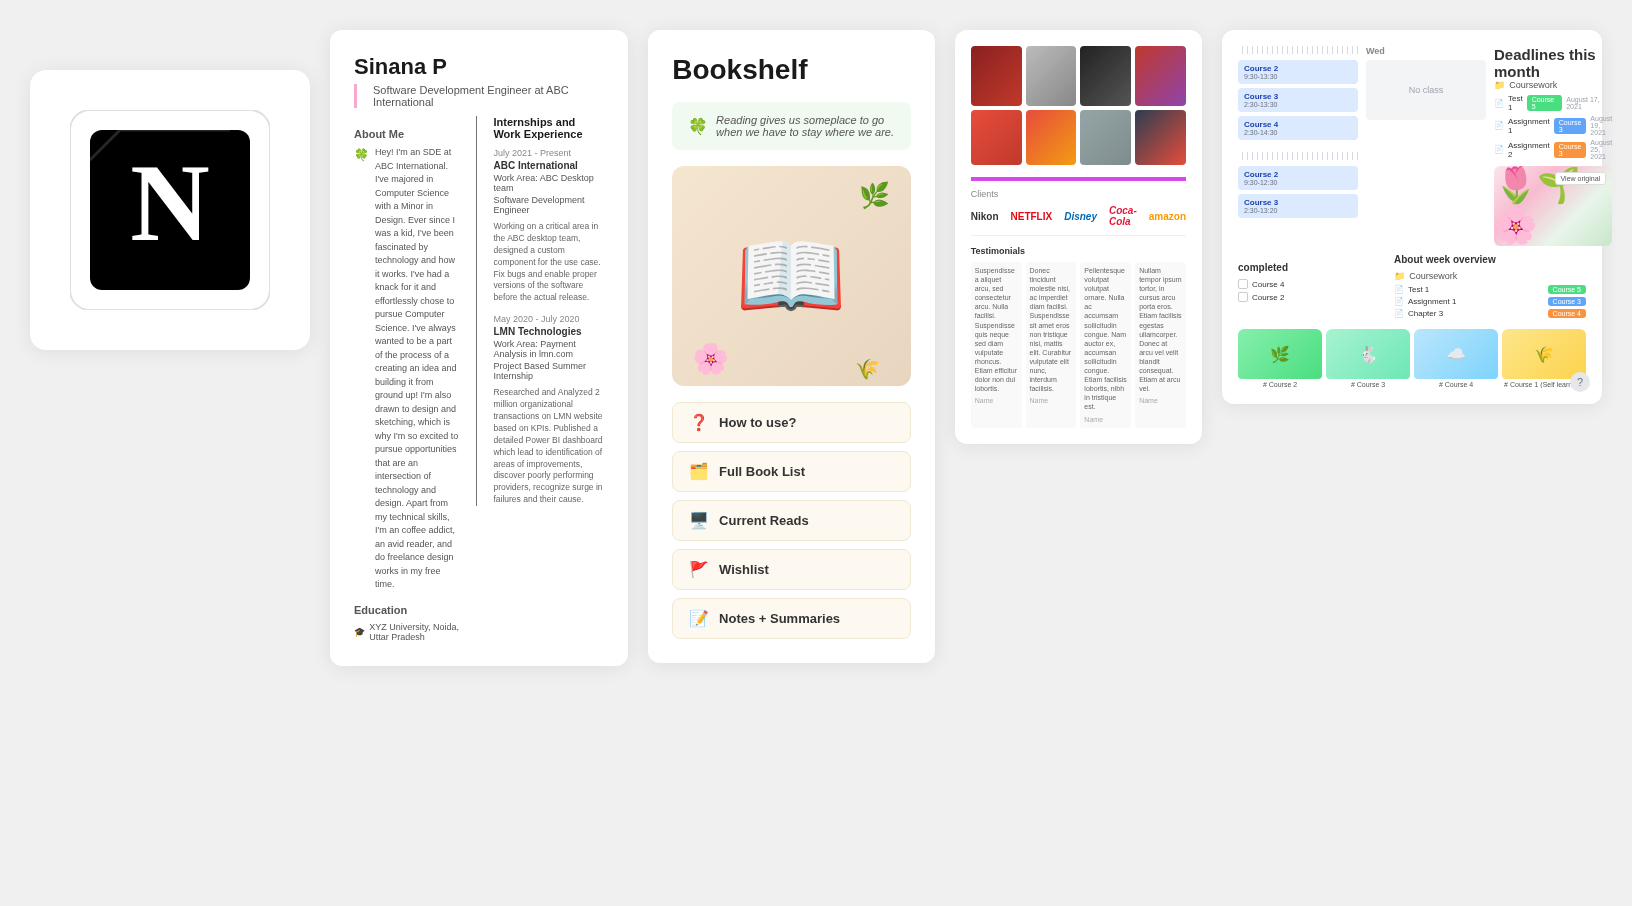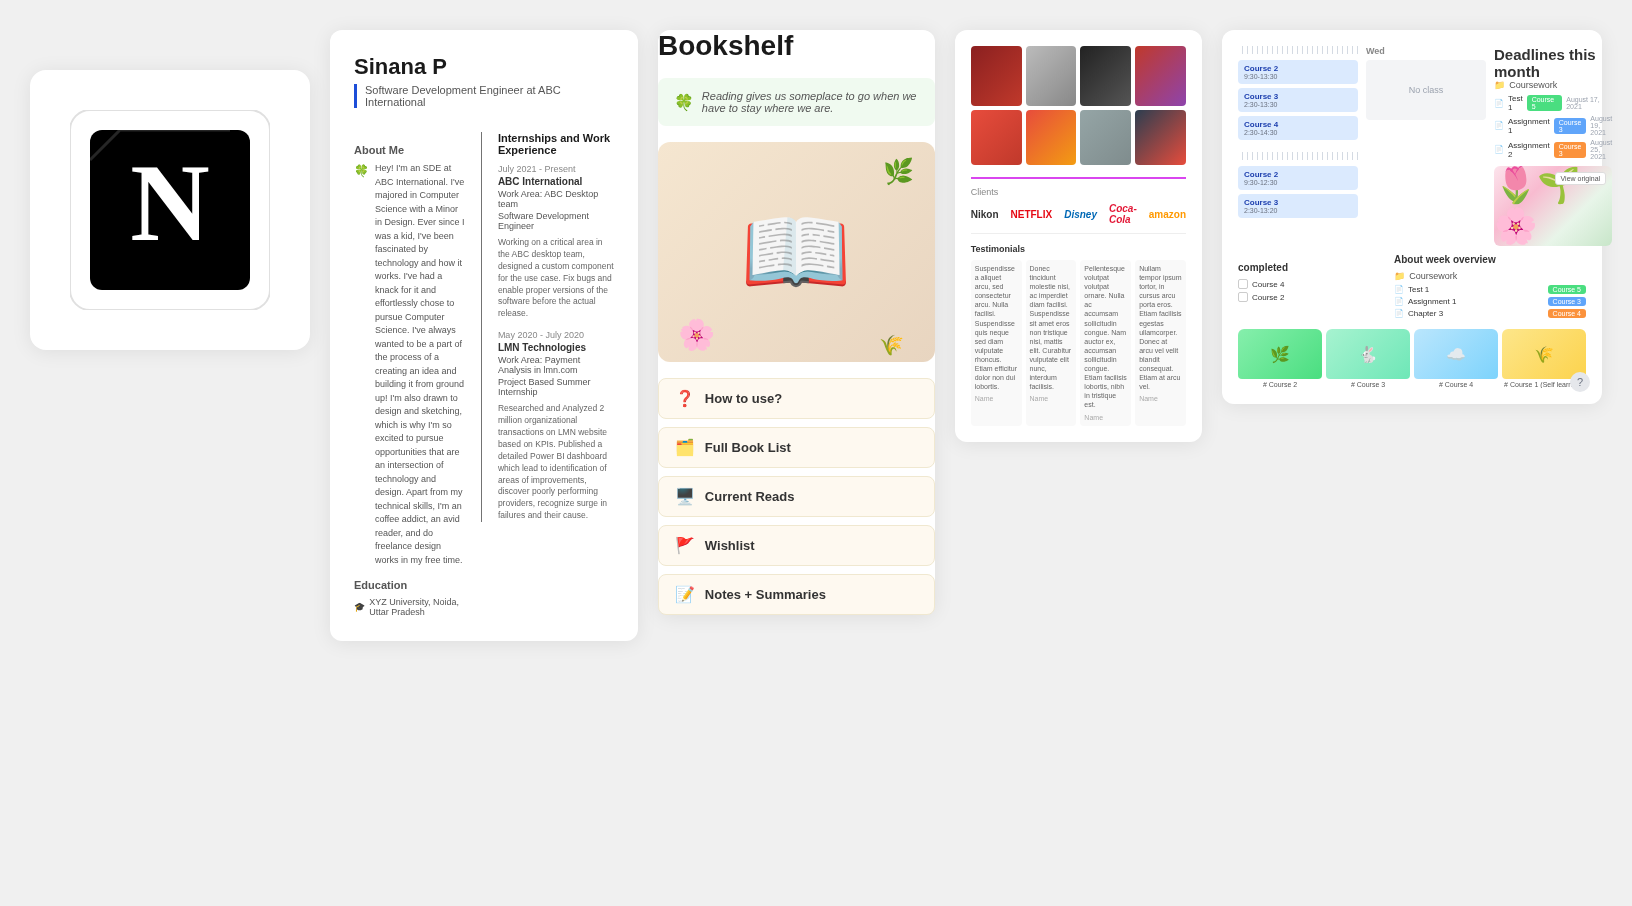--- a/index.html
+++ b/index.html
@@ -61,23 +61,23 @@
     .profile-name {
       font-size: 22px;
       font-weight: 700;
       color: #1a1a1a;
       margin-bottom: 4px;
     }
 
     .profile-title {
       font-size: 11px;
       color: #555;
-      border-left: 3px solid #1d4ed8;
-      padding-left: 8px;
-      margin-bottom: 24px;
+      border-left: 3px solid #f9a8d4;
+      padding-left: 16px;
+      margin-bottom: 8px;
     }
 
     .section-label {
       font-size: 11px;
       font-weight: 600;
       color: #555;
       margin-bottom: 6px;
       margin-top: 12px;
     }
 
@@ -148,20 +148,21 @@
     }
 
     .profile-left { flex: 1; }
     .profile-right { flex: 1.2; }
 
     
     .bookshelf-card {
       width: 460px;
       background: white;
       border-radius: 12px;
+      padding: 24px;
       box-shadow: 0 2px 20px rgba(0,0,0,0.08);
       align-self: flex-start;
     }
 
     .bookshelf-title {
       font-size: 28px;
       font-weight: 800;
       color: #1a1a1a;
       margin-bottom: 16px;
     }
@@ -253,21 +254,21 @@
     .img-2 { background: linear-gradient(135deg, #bbb, #888); }
     .img-3 { background: linear-gradient(135deg, #222, #555); }
     .img-4 { background: linear-gradient(135deg, #c0392b, #8e44ad); }
     .img-5 { background: linear-gradient(135deg, #e74c3c, #c0392b); }
     .img-6 { background: linear-gradient(135deg, #e74c3c, #f39c12); }
     .img-7 { background: linear-gradient(135deg, #95a5a6, #7f8c8d); }
     .img-8 { background: linear-gradient(135deg, #2c3e50, #e74c3c); }
 
     .clients-section {
       padding: 8px 0;
-      border-top: 2px solid #d946ef;
+      border-top: 4px solid #d946ef;
       border-bottom: 1px solid #eee;
       margin-bottom: 10px;
     }
 
     .clients-label {
       font-size: 9px;
       color: #888;
       margin-bottom: 6px;
     }
 

